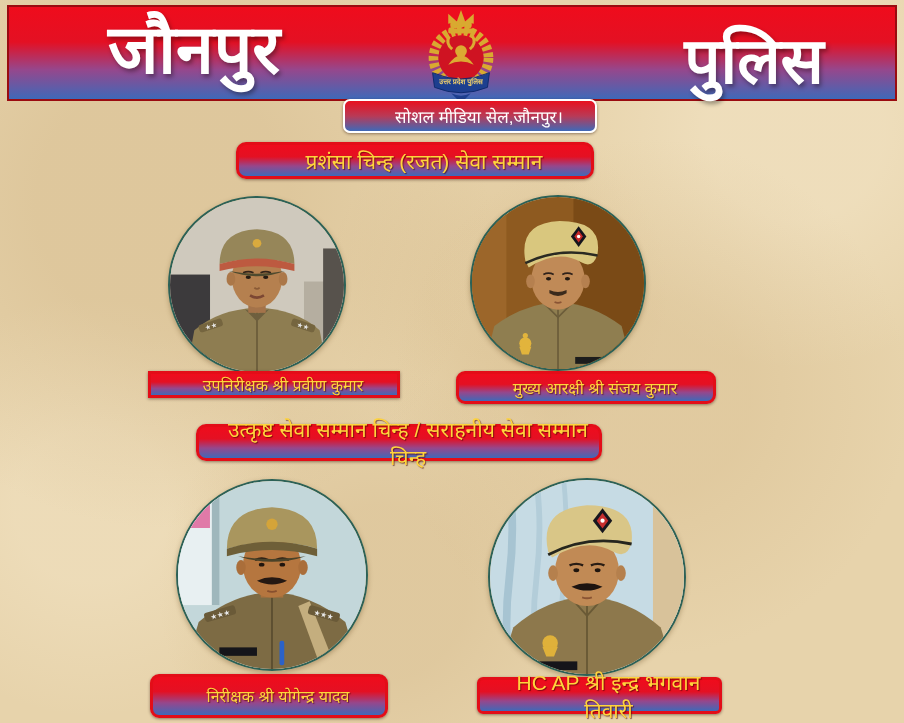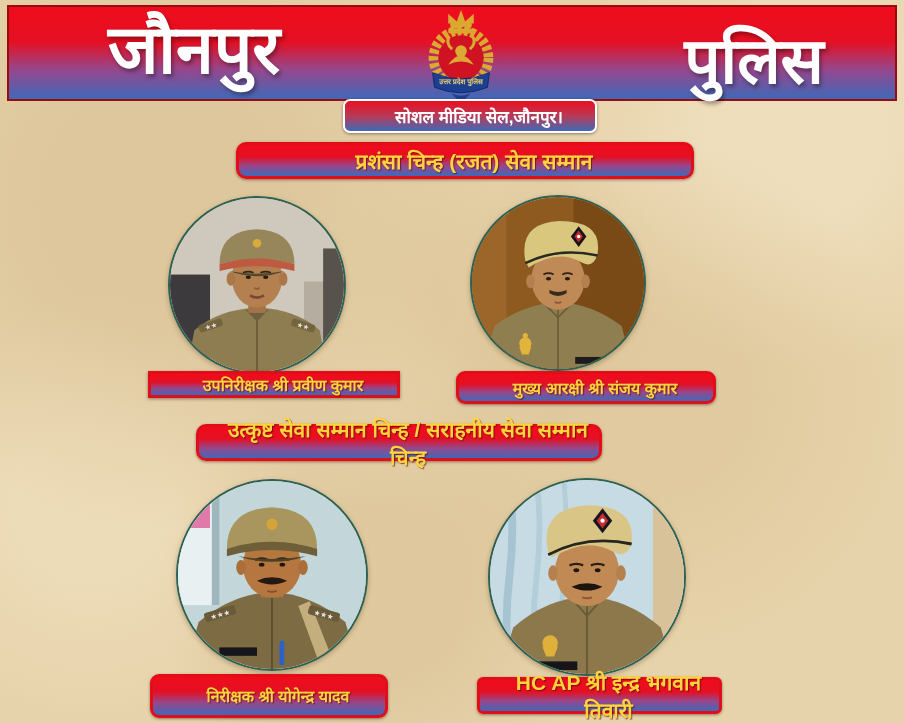--- a/index.html
+++ b/index.html
@@ -23,34 +23,34 @@
   .title{
     position:absolute;top:5px;height:88px;display:flex;align-items:center;justify-content:center;
     color:#ffffff;font-weight:bold;font-size:68px;line-height:1;
     text-shadow:2px 3px 4px rgba(0,0,0,.35);
   }
   .title-left{left:14px;width:360px;}
   .title-right{left:620px;width:268px;font-size:64px;margin-top:12px;}
   .logo{position:absolute;left:412px;top:7px;width:98px;height:102px;z-index:3;}
   .pill{
     display:flex;align-items:center;justify-content:center;box-sizing:border-box;
-    position:absolute;border-radius:10px;font-weight:bold;text-align:center;
+    position:absolute;border-radius:10px;font-weight:normal;text-align:center;
     box-shadow:0 1px 3px rgba(40,10,0,.45);
     padding-left:18px;
   }
   .cell-box{
     left:343px;top:99px;width:254px;height:34px;z-index:4;
     border:2px solid #ffffff;border-radius:7px;color:#ffffff;font-size:17px;
     background:linear-gradient(180deg,#e8101f 0%,#b93a56 50%,#3f69b8 100%);
   }
   .yellow-banner{
     border:3px solid #e30d18;color:#ffd43c;
     text-shadow:1px 1px 1px rgba(70,0,0,.6);
   }
-  .heading-1{left:236px;top:142px;width:458px;height:37px;font-size:21px;}
+  .heading-1{left:236px;top:142px;width:358px;height:37px;font-size:21px;}
   .heading-2{left:196px;top:424px;width:406px;height:37px;font-size:21px;}
   .name-1{left:148px;top:371px;width:252px;height:27px;font-size:16px;border-radius:0;}
   .name-2{left:456px;top:371px;width:260px;height:33px;font-size:16px;border-radius:9px;text-align:center;}
   .name-3{left:150px;top:674px;width:238px;height:44px;font-size:16px;border-radius:9px;}
   .name-4{left:477px;top:677px;width:245px;height:37px;font-size:21px;border-radius:6px;}
   .photo{
     position:absolute;border-radius:50%;overflow:hidden;
     border:2px solid #2c6156;box-sizing:border-box;
     box-shadow:0 2px 5px rgba(90,60,20,.35);
   }

